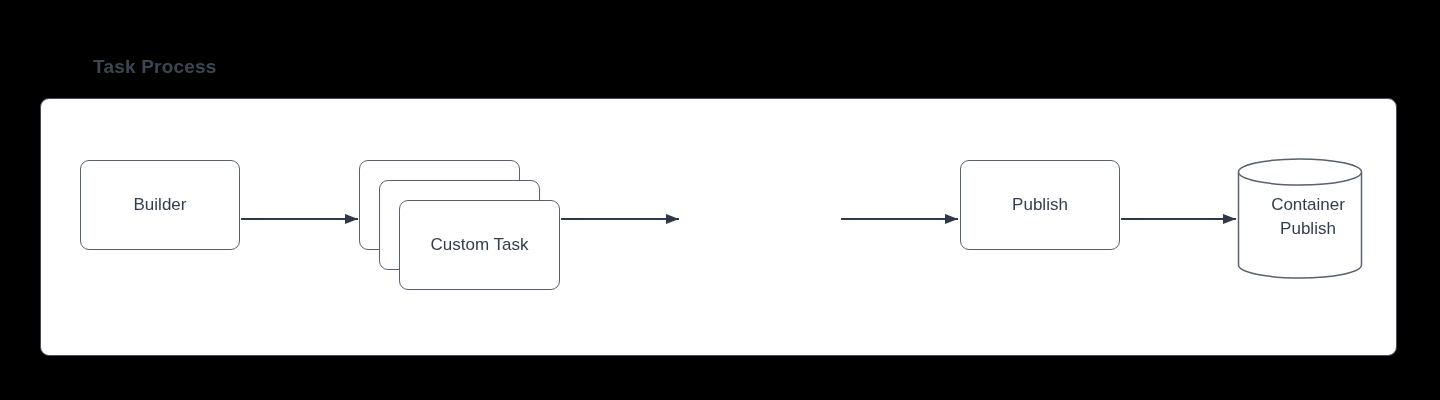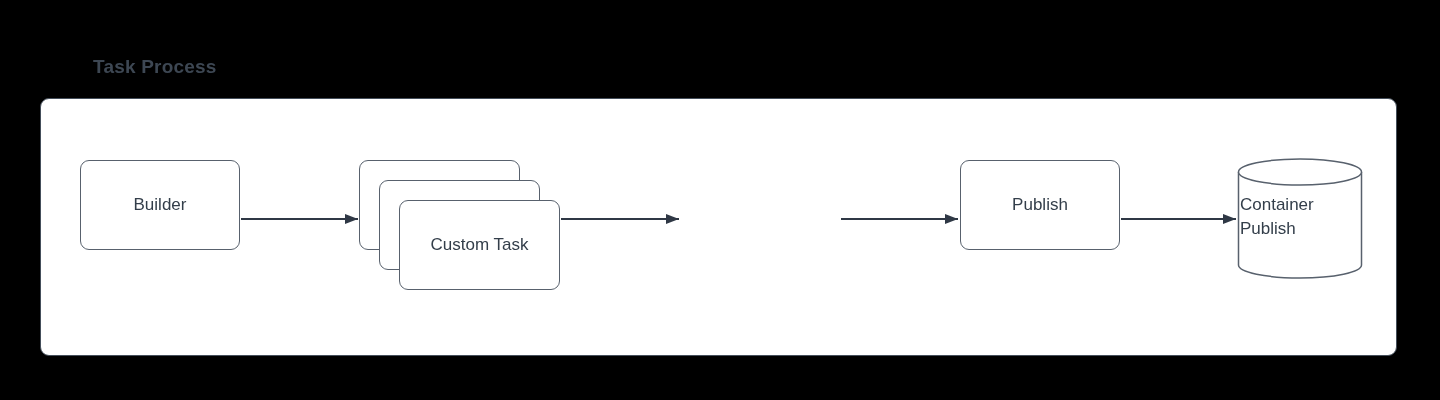--- a/index.html
+++ b/index.html
@@ -62,21 +62,21 @@
   .card-back      { left: 359px;  top: 160px; width: 161px; }
   .card-middle    { left: 379px;  top: 180px; width: 161px; }
   .card-front     { left: 399px;  top: 200px; width: 161px; }
   .node-package   { left: 680px;  top: 160px; }
   .node-publish   { left: 960px;  top: 160px; }
   .cylinder-label {
     position: absolute;
     left: 1240px;
     top: 193px;
     width: 136px;
-    text-align: left;
+    text-align: center;
     font-size: 17px;
     line-height: 24px;
     color: #333e4a;
   }
 </style>
 </head>
 <body>
 
 <div class="canvas">
 

